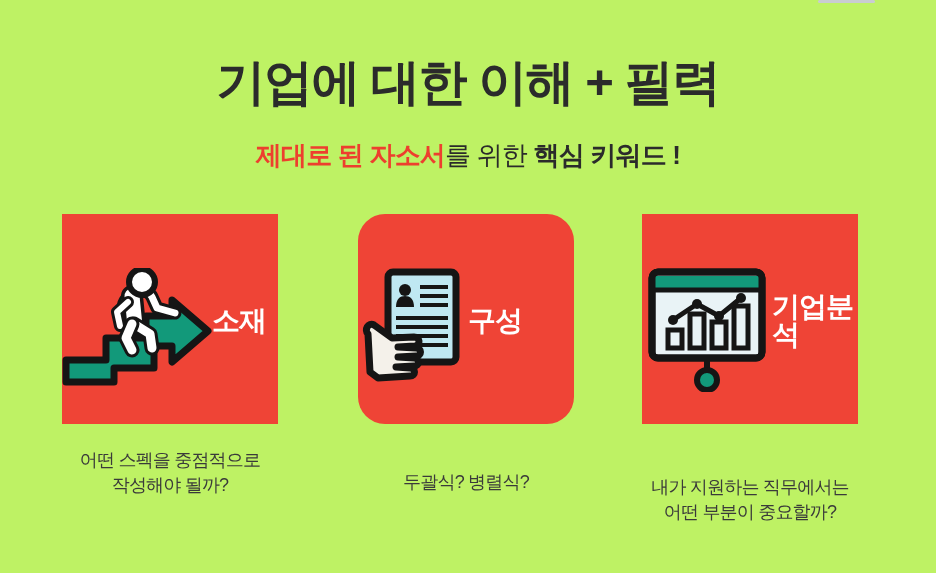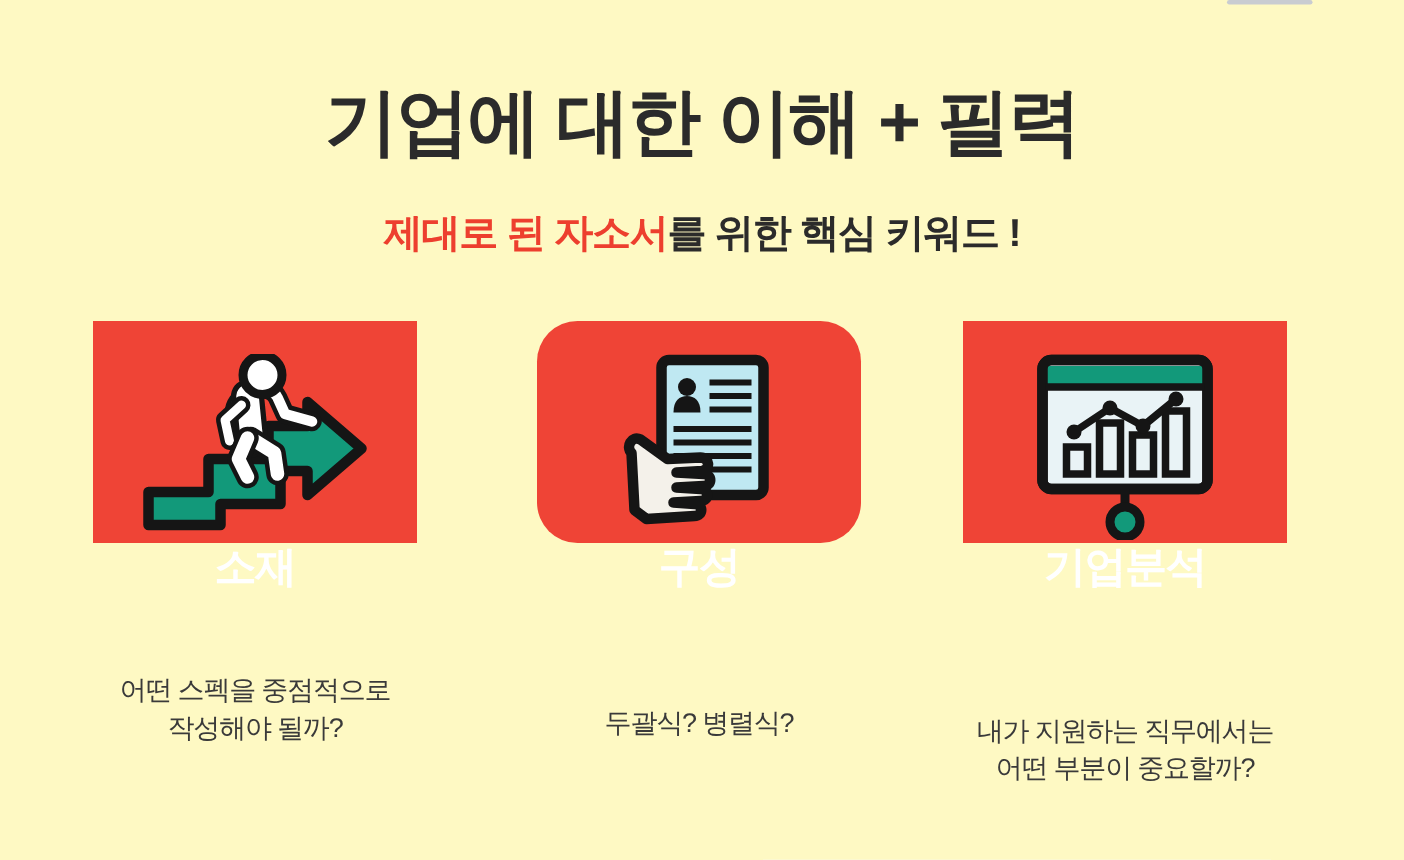--- a/index.html
+++ b/index.html
@@ -11,21 +11,21 @@
     height: 573px;
     background: #f6f7f9;
     font-family: "Liberation Sans", "DejaVu Sans", sans-serif;
     overflow: hidden;
     position: relative;
   }
   #page {
     position: relative;
     width: 936px;
     height: 573px;
-    background: #fef9c3;
+    background: #bef264;
   }
 
   
   .scroll-thumb {
     position: absolute;
     top: 0px;
     left: 818px;
     width: 57px;
     height: 3px;
     background: #c9ccd1;
@@ -57,36 +57,36 @@
     white-space: nowrap;
     letter-spacing: -0.8px;
   }
   .sub-red {
     color: #ed3f2e;
     font-weight: bold;
     text-align: center;
   }
   .sub-mid {
     color: #2b2b2b;
-    font-weight: bold;
+    font-weight: normal;
   }
   .sub-bold {
     color: #2b2b2b;
     font-weight: bold;
   }
 
   
   .card {
     position: absolute;
     top: 214px;
     width: 216px;
-    height: 148px;
+    height: 210px;
     background: #ef4436;
     display: flex;
-    flex-direction: column;
+    flex-direction: row;
     align-items: center;
     justify-content: flex-start;
   }
   #card-0 { left: 62px; }
   #card-1 { left: 358px; border-radius: 27px; }
   #card-2 { left: 642px; }
 
   .card-icon {
     margin-top: 22px;
     height: 124px;

